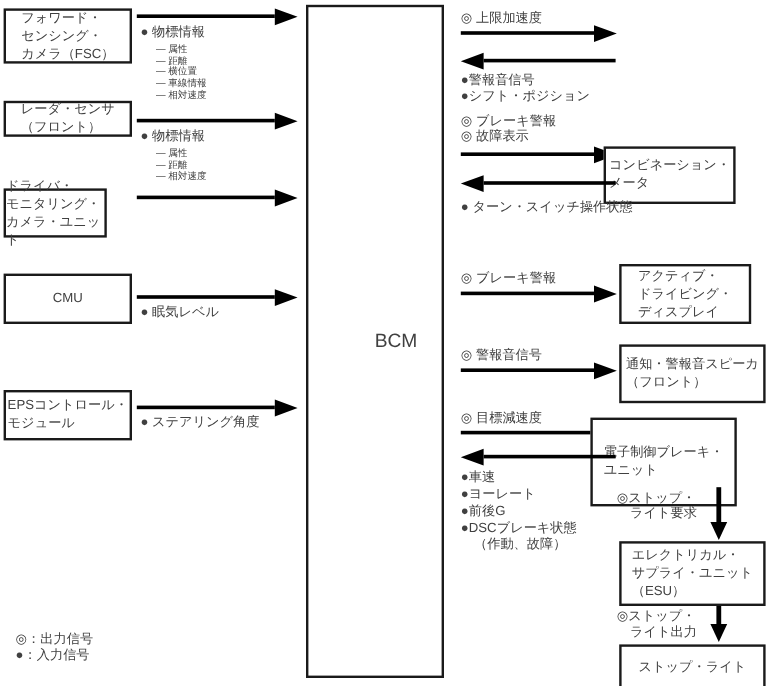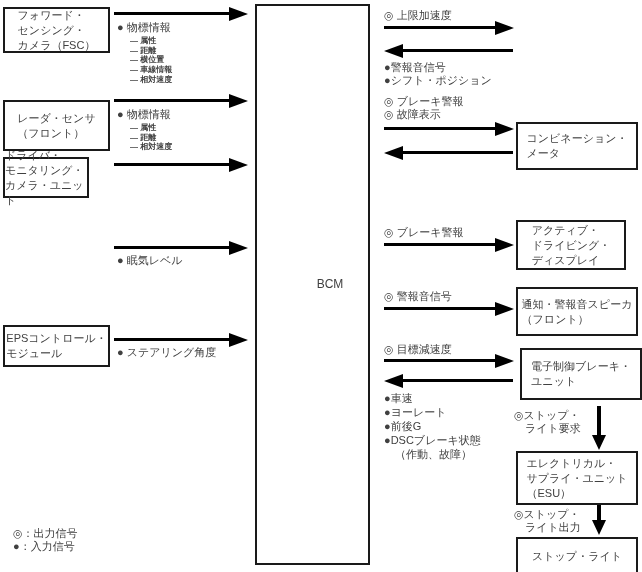--- a/index.html
+++ b/index.html
@@ -17,33 +17,33 @@
     background:#fff;
     box-sizing:border-box;
     display:flex;
     align-items:center;
     justify-content:center;
     font-size:11px;
     line-height:15px;
     white-space:pre-line;
     text-align:left;
   }
-  .box.big{font-size:12px;padding-left:35px;}
+  .box.big{font-size:16px;padding-left:35px;}
   .sig{
     position:absolute;
     font-size:11px;
     line-height:13px;
     white-space:pre-line;
   }
   .hang{text-indent:-16px;padding-left:16px;}
   .sigs{position:absolute;font-size:11px;}
   .sigs > div{line-height:13px;white-space:pre;}
   .sigs.wide > div{line-height:14px;}
   .subs{position:absolute;font-size:8px;}
-  .subs > div{line-height:9.7px;white-space:pre;font-weight:bold;}
+  .subs > div{line-height:9.7px;white-space:pre;}
   .ar{position:absolute;background:#000;height:3px;}
   .ar.r::after{
     content:"";position:absolute;right:-19px;top:-5.5px;width:0;height:0;
     border-left:19px solid #000;border-top:7px solid transparent;border-bottom:7px solid transparent;
   }
   .ar.l::before{
     content:"";position:absolute;left:-19px;top:-5.5px;width:0;height:0;
     border-right:19px solid #000;border-top:7px solid transparent;border-bottom:7px solid transparent;
   }
   .ar.d{width:4px;height:28px;}
@@ -63,35 +63,36 @@
   <div class="ar r" style="left:114px;top:12px;width:115px"></div>
   <div class="sig" style="left:117px;top:21px">● 物標情報</div>
   <div class="subs" style="left:130px;top:36px">
     <div>— 属性</div>
     <div>— 距離</div>
     <div>— 横位置</div>
     <div>— 車線情報</div>
     <div>— 相対速度</div>
   </div>
 
-  <div class="box" style="left:3px;top:100px;width:107px;height:51px">レーダ・センサ
+  <div class="box" style="left:3px;top:84px;width:107px;height:30px">レーダ・センサ
 （フロント）</div>
   <div class="ar r" style="left:114px;top:99px;width:115px"></div>
   <div class="sig" style="left:117px;top:108px">● 物標情報</div>
   <div class="subs" style="left:130px;top:123px">
     <div>— 属性</div>
     <div>— 距離</div>
     <div>— 相対速度</div>
   </div>
 
   <div class="box" style="left:3px;top:157px;width:86px;height:41px">ドライバ・
 モニタリング・
 カメラ・ユニット</div>
   <div class="ar r" style="left:114px;top:163px;width:115px"></div>
 
+  <div class="box" style="left:3px;top:228px;width:107px;height:42px">CMU</div>
   <div class="ar r" style="left:114px;top:246px;width:115px"></div>
   <div class="sig" style="left:117px;top:254px">● 眠気レベル</div>
 
   <div class="box" style="left:3px;top:325px;width:107px;height:42px">EPSコントロール・
 モジュール</div>
   <div class="ar r" style="left:114px;top:338px;width:115px"></div>
   <div class="sig" style="left:117px;top:346px">● ステアリング角度</div>
 
   <div class="box big" style="left:255px;top:4px;width:115px;height:561px">BCM</div>
 
@@ -101,38 +102,39 @@
   <div class="sigs" style="left:384px;top:61px">
     <div>●警報音信号</div>
     <div>●シフト・ポジション</div>
   </div>
 
   <div class="sigs" style="left:384px;top:95px">
     <div>◎ ブレーキ警報</div>
     <div>◎ 故障表示</div>
   </div>
   <div class="ar r" style="left:384px;top:127px;width:111px"></div>
-  <div class="box" style="left:516px;top:122px;width:122px;height:48px">コンビネーション・
+  <div class="box" style="left:503px;top:122px;width:110px;height:48px">コンビネーション・
 メータ</div>
   <div class="ar l" style="left:403px;top:151px;width:110px"></div>
+  <div class="sig" style="left:384px;top:167px">● ターン・スイッチ操作状態</div>
 
   <div class="sig" style="left:384px;top:226px">◎ ブレーキ警報</div>
   <div class="ar r" style="left:384px;top:243px;width:111px"></div>
   <div class="box" style="left:516px;top:220px;width:110px;height:50px">アクティブ・
 ドライビング・
 ディスプレイ</div>
 
   <div class="sig" style="left:384px;top:290px">◎ 警報音信号</div>
   <div class="ar r" style="left:384px;top:307px;width:111px"></div>
   <div class="box" style="left:516px;top:287px;width:122px;height:49px">通知・警報音スピーカ
 （フロント）</div>
 
   <div class="sig" style="left:384px;top:343px">◎ 目標減速度</div>
   <div class="ar r" style="left:384px;top:359px;width:111px"></div>
-  <div class="box" style="left:520px;top:348px;width:122px;height:52px">電子制御ブレーキ・
+  <div class="box" style="left:492px;top:348px;width:122px;height:74px">電子制御ブレーキ・
 ユニット</div>
   <div class="ar l" style="left:403px;top:379px;width:110px"></div>
   <div class="sigs wide" style="left:384px;top:391px">
     <div>●車速</div>
     <div>●ヨーレート</div>
     <div>●前後G</div>
     <div>●DSCブレーキ状態</div>
     <div>　（作動、故障）</div>
   </div>
 

